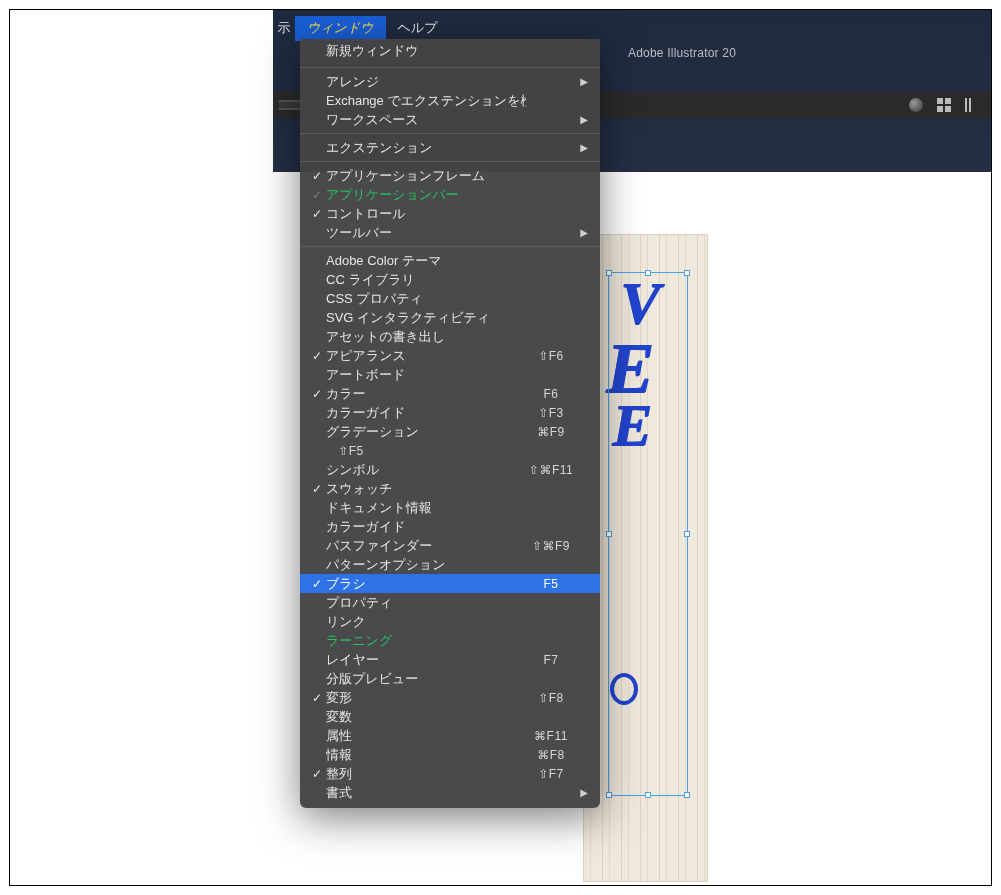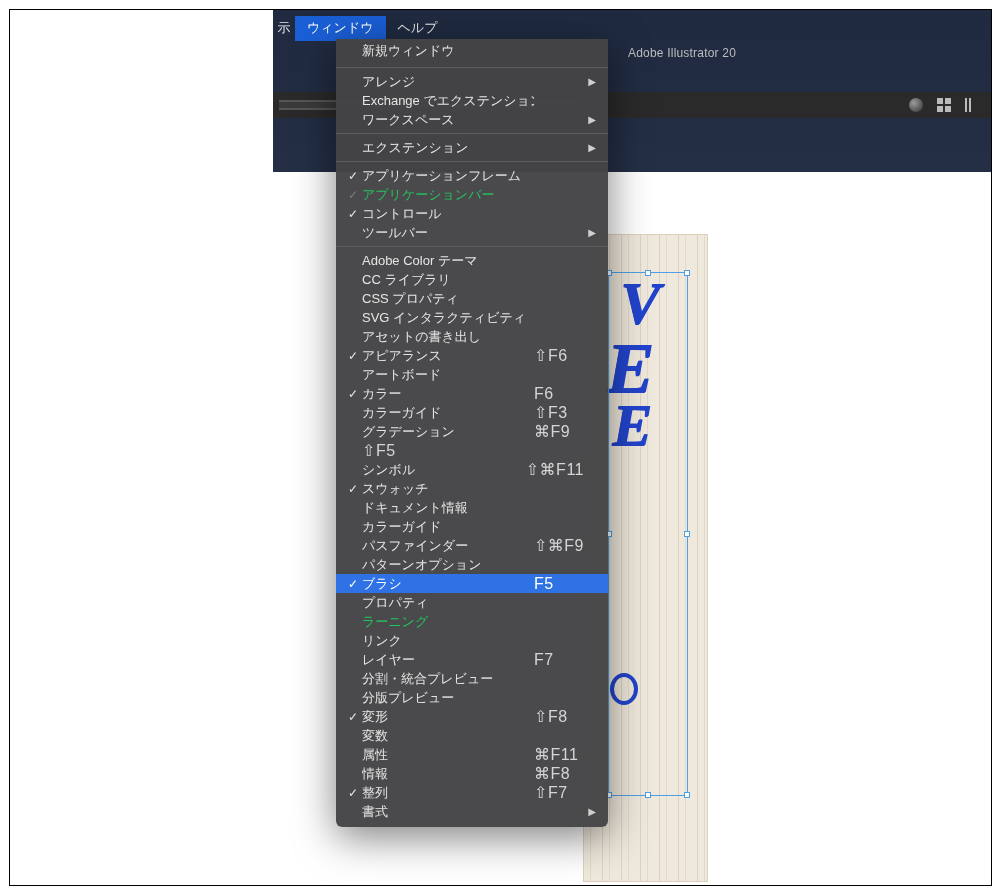--- a/index.html
+++ b/index.html
@@ -40,21 +40,22 @@
       align-items: center;
       font-size: 13px;
     }
     .menubar .stub { width: 22px; text-align: center; }
     .menuitem {
       padding: 3px 12px 4px;
       cursor: default;
     }
     .menuitem.active {
       background: #1a5fd6;
-      color: #ffffff;
+      color: #fde047;
+      font-style: italic;
     }
     .topbar-right {
       position: absolute;
       top: 36px;
       left: 618px;
       color: #bdbdbd;
       font-size: 12px;
       letter-spacing: 0.2px;
     }
     .toolbar-row {
@@ -141,27 +142,26 @@
     .sel-box .h.br { right: -3px; bottom: -3px; }
     .sel-box .h.ml { left: -3px; top: calc(50% - 3px); }
     .sel-box .h.mr { right: -3px; top: calc(50% - 3px); }
     .sel-box .h.tm { left: calc(50% - 3px); top: -3px; }
     .sel-box .h.bm { left: calc(50% - 3px); bottom: -3px; }
 
     .dropdown {
       position: absolute;
       left: 290px;
       top: 29px;
-      width: 272px;
+      width: 300px;
       background: rgba(68,68,70,0.97);
       color: #e5e5e5;
       box-shadow: 0 10px 40px rgba(0,0,0,0.5);
       border-radius: 0 0 6px 6px;
       padding-bottom: 6px;
-      margin-left: 36px;
     }
     .dropdown .item {
       display: flex;
       align-items: center;
       height: 19px;
       padding: 0 12px 0 8px;
       position: relative;
       font-size: 13px;
       cursor: default;
     }
@@ -170,23 +170,23 @@
       width: 18px;
       text-align: center;
       font-size: 12px;
       color: #e5e5e5;
     }
     .dropdown .check.dim { color: #7c7c7c; }
     .dropdown .label { flex: 1; white-space: nowrap; overflow: hidden; }
     .dropdown .label.dim { color: #22c55e; }
     .dropdown .shortcut {
       color: #d5d5d5;
-      font-size: 16px;
+      font-size: 12px;
       letter-spacing: 0.5px;
-      text-align: left;
+      text-align: center;
       min-width: 50px;
     }
     .dropdown .arrow {
       width: 12px;
       text-align: right;
       color: #cfcfcf;
       font-size: 10px;
     }
     .dropdown .sep {
       height: 1px;
@@ -412,44 +412,38 @@
         <span class="arrow"></span>
       </div>
     <div class="item">
         <span class="check"></span>
         <span class="label">プロパティ</span>
         <span class="shortcut"></span>
         <span class="arrow"></span>
       </div>
     <div class="item">
         <span class="check"></span>
+        <span class="label">リンク</span>
+        <span class="shortcut"></span>
+        <span class="arrow"></span>
+      </div>
+    <div class="item">
+        <span class="check"></span>
         <span class="label dim">ラーニング</span>
-        <span class="shortcut"></span>
-        <span class="arrow"></span>
-      </div>
-    <div class="item">
-        <span class="check"></span>
-        <span class="label">リンク</span>
         <span class="shortcut"></span>
         <span class="arrow"></span>
       </div>
     <div class="item">
         <span class="check"></span>
         <span class="label">レイヤー</span>
         <span class="shortcut">F7</span>
         <span class="arrow"></span>
       </div>
     <div class="item">
         <span class="check"></span>
-        <span class="label">分割・統合プレビュー</span>
-        <span class="shortcut"></span>
-        <span class="arrow"></span>
-      </div>
-    <div class="item">
-        <span class="check"></span>
         <span class="label">分版プレビュー</span>
         <span class="shortcut"></span>
         <span class="arrow"></span>
       </div>
     <div class="item">
         <span class="check">✓</span>
         <span class="label">変形</span>
         <span class="shortcut">⇧F8</span>
         <span class="arrow"></span>
       </div>

